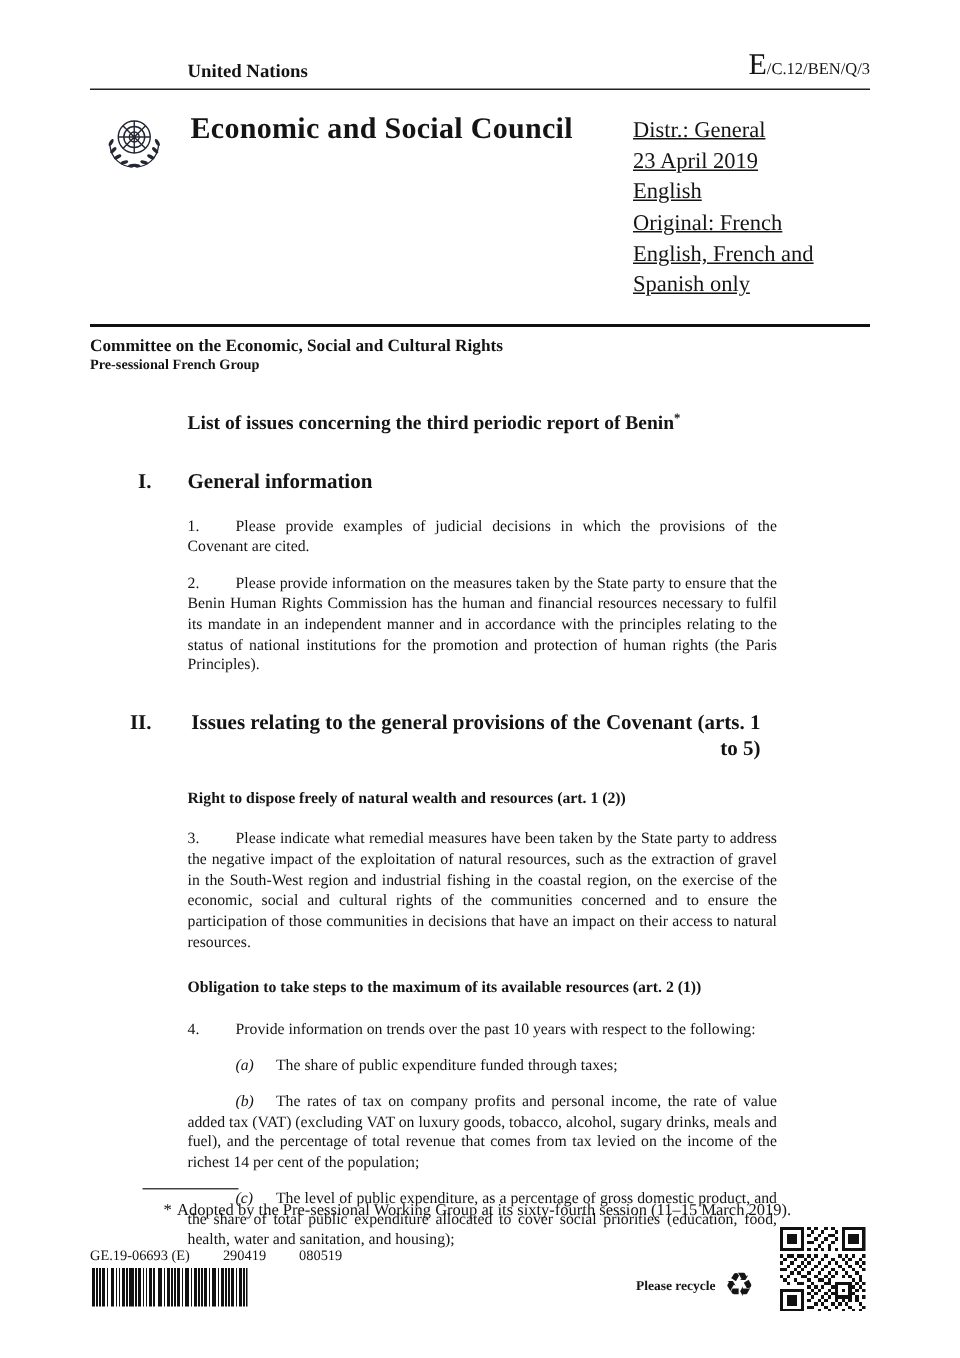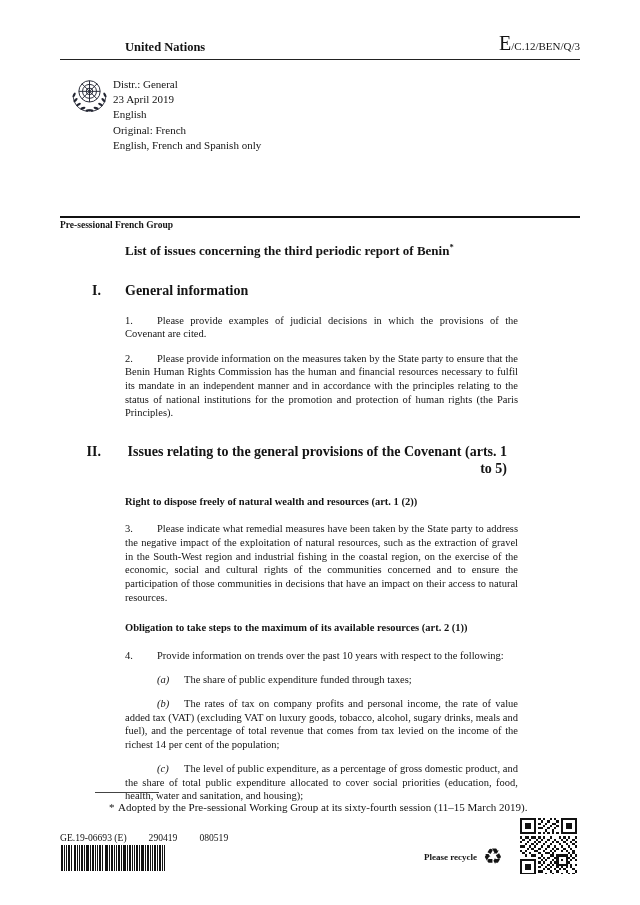--- a/index.html
+++ b/index.html
@@ -11,27 +11,27 @@
   .masthead{display:flex;justify-content:space-between;align-items:flex-end;padding-left:65px;}
   .org{font-weight:bold;font-size:12.5px;}
   .sym-big{font-size:20px;}
   .sym-rest{font-size:11px;}
   .rule-thin{border-top:1.2px solid #222;margin-top:4px;}
 
   
   .header-main{display:flex;margin-top:13px;height:143px;}
   .logo{flex:0 0 47px;margin-left:6px;}
   .council{flex:1;margin-left:14px;font-size:20px;font-weight:bold;padding-top:2px;letter-spacing:.2px;}
-  .distr{flex:0 0 158px;font-size:11px;line-height:1.38;padding-top:4px;}
+  .distr{flex:0 0 158px;font-size:15px;line-height:1.38;padding-top:4px;text-decoration:underline;}
   .rule-thick{border-top:2.6px solid #111;}
 
   .committee{font-size:11.5px;font-weight:bold;margin-top:7px;}
   .presession{font-size:9.5px;font-weight:bold;margin-top:2px;}
 
-  .doc-title{font-size:13px;font-weight:bold;margin:12px 0 0 65px;}
+  .doc-title{font-size:13px;font-weight:bold;margin:24px 0 0 65px;}
   .doc-title sup{font-size:8.5px;}
 
   .body-col{margin-left:65px;width:393px;}
   .sec-head{position:relative;font-size:14px;font-weight:bold;margin-top:23px;line-height:1.25;}
   .sec-num{position:absolute;right:100%;margin-right:24px;white-space:nowrap;}
   .sec-title{display:inline-block;max-width:382px;text-align:right;}
   .para{font-size:10.5px;line-height:1.3;text-align:justify;margin-top:9px;}
   .pnum{display:inline-block;width:32px;}
   .sub-head{font-size:10.5px;font-weight:bold;margin-top:17px;line-height:1.3;}
   .subitem{font-size:10.5px;line-height:1.3;text-align:justify;margin-top:9px;text-indent:32px;}
@@ -82,31 +82,33 @@
             <ellipse cx="23" cy="48" rx="1.6" ry="3.6" transform="rotate(75 23 48)"></ellipse>
             <ellipse cx="30" cy="51" rx="1.6" ry="3.6" transform="rotate(85 30 51)"></ellipse>
             <ellipse cx="53" cy="30" rx="1.6" ry="3.6" transform="rotate(-28 53 30)"></ellipse>
             <ellipse cx="51" cy="37" rx="1.6" ry="3.6" transform="rotate(-45 51 37)"></ellipse>
             <ellipse cx="47" cy="43" rx="1.6" ry="3.6" transform="rotate(-62 47 43)"></ellipse>
             <ellipse cx="41" cy="48" rx="1.6" ry="3.6" transform="rotate(-75 41 48)"></ellipse>
             <ellipse cx="34" cy="51" rx="1.6" ry="3.6" transform="rotate(-85 34 51)"></ellipse>
           </g>
         </svg>
       </div>
+      <div class="council">Economic and Social Council</div>
       <div class="distr">
         <div>Distr.: General</div>
         <div>23 April 2019</div>
         <div>English</div>
         <div>Original: French</div>
         <div>English, French and Spanish only</div>
       </div>
     </div>
 
     <div class="rule-thick"></div>
 
+    <div class="committee">Committee on the Economic, Social and Cultural Rights</div>
     <div class="presession">Pre-sessional French Group</div>
 
     <h2 class="doc-title"><span>List of issues concerning the third periodic report of Benin</span><sup>*</sup></h2>
 
     <div class="body-col">
 
       <h3 class="sec-head">
         <span class="sec-num">I.</span><span class="sec-title">General information</span>
       </h3>
 

